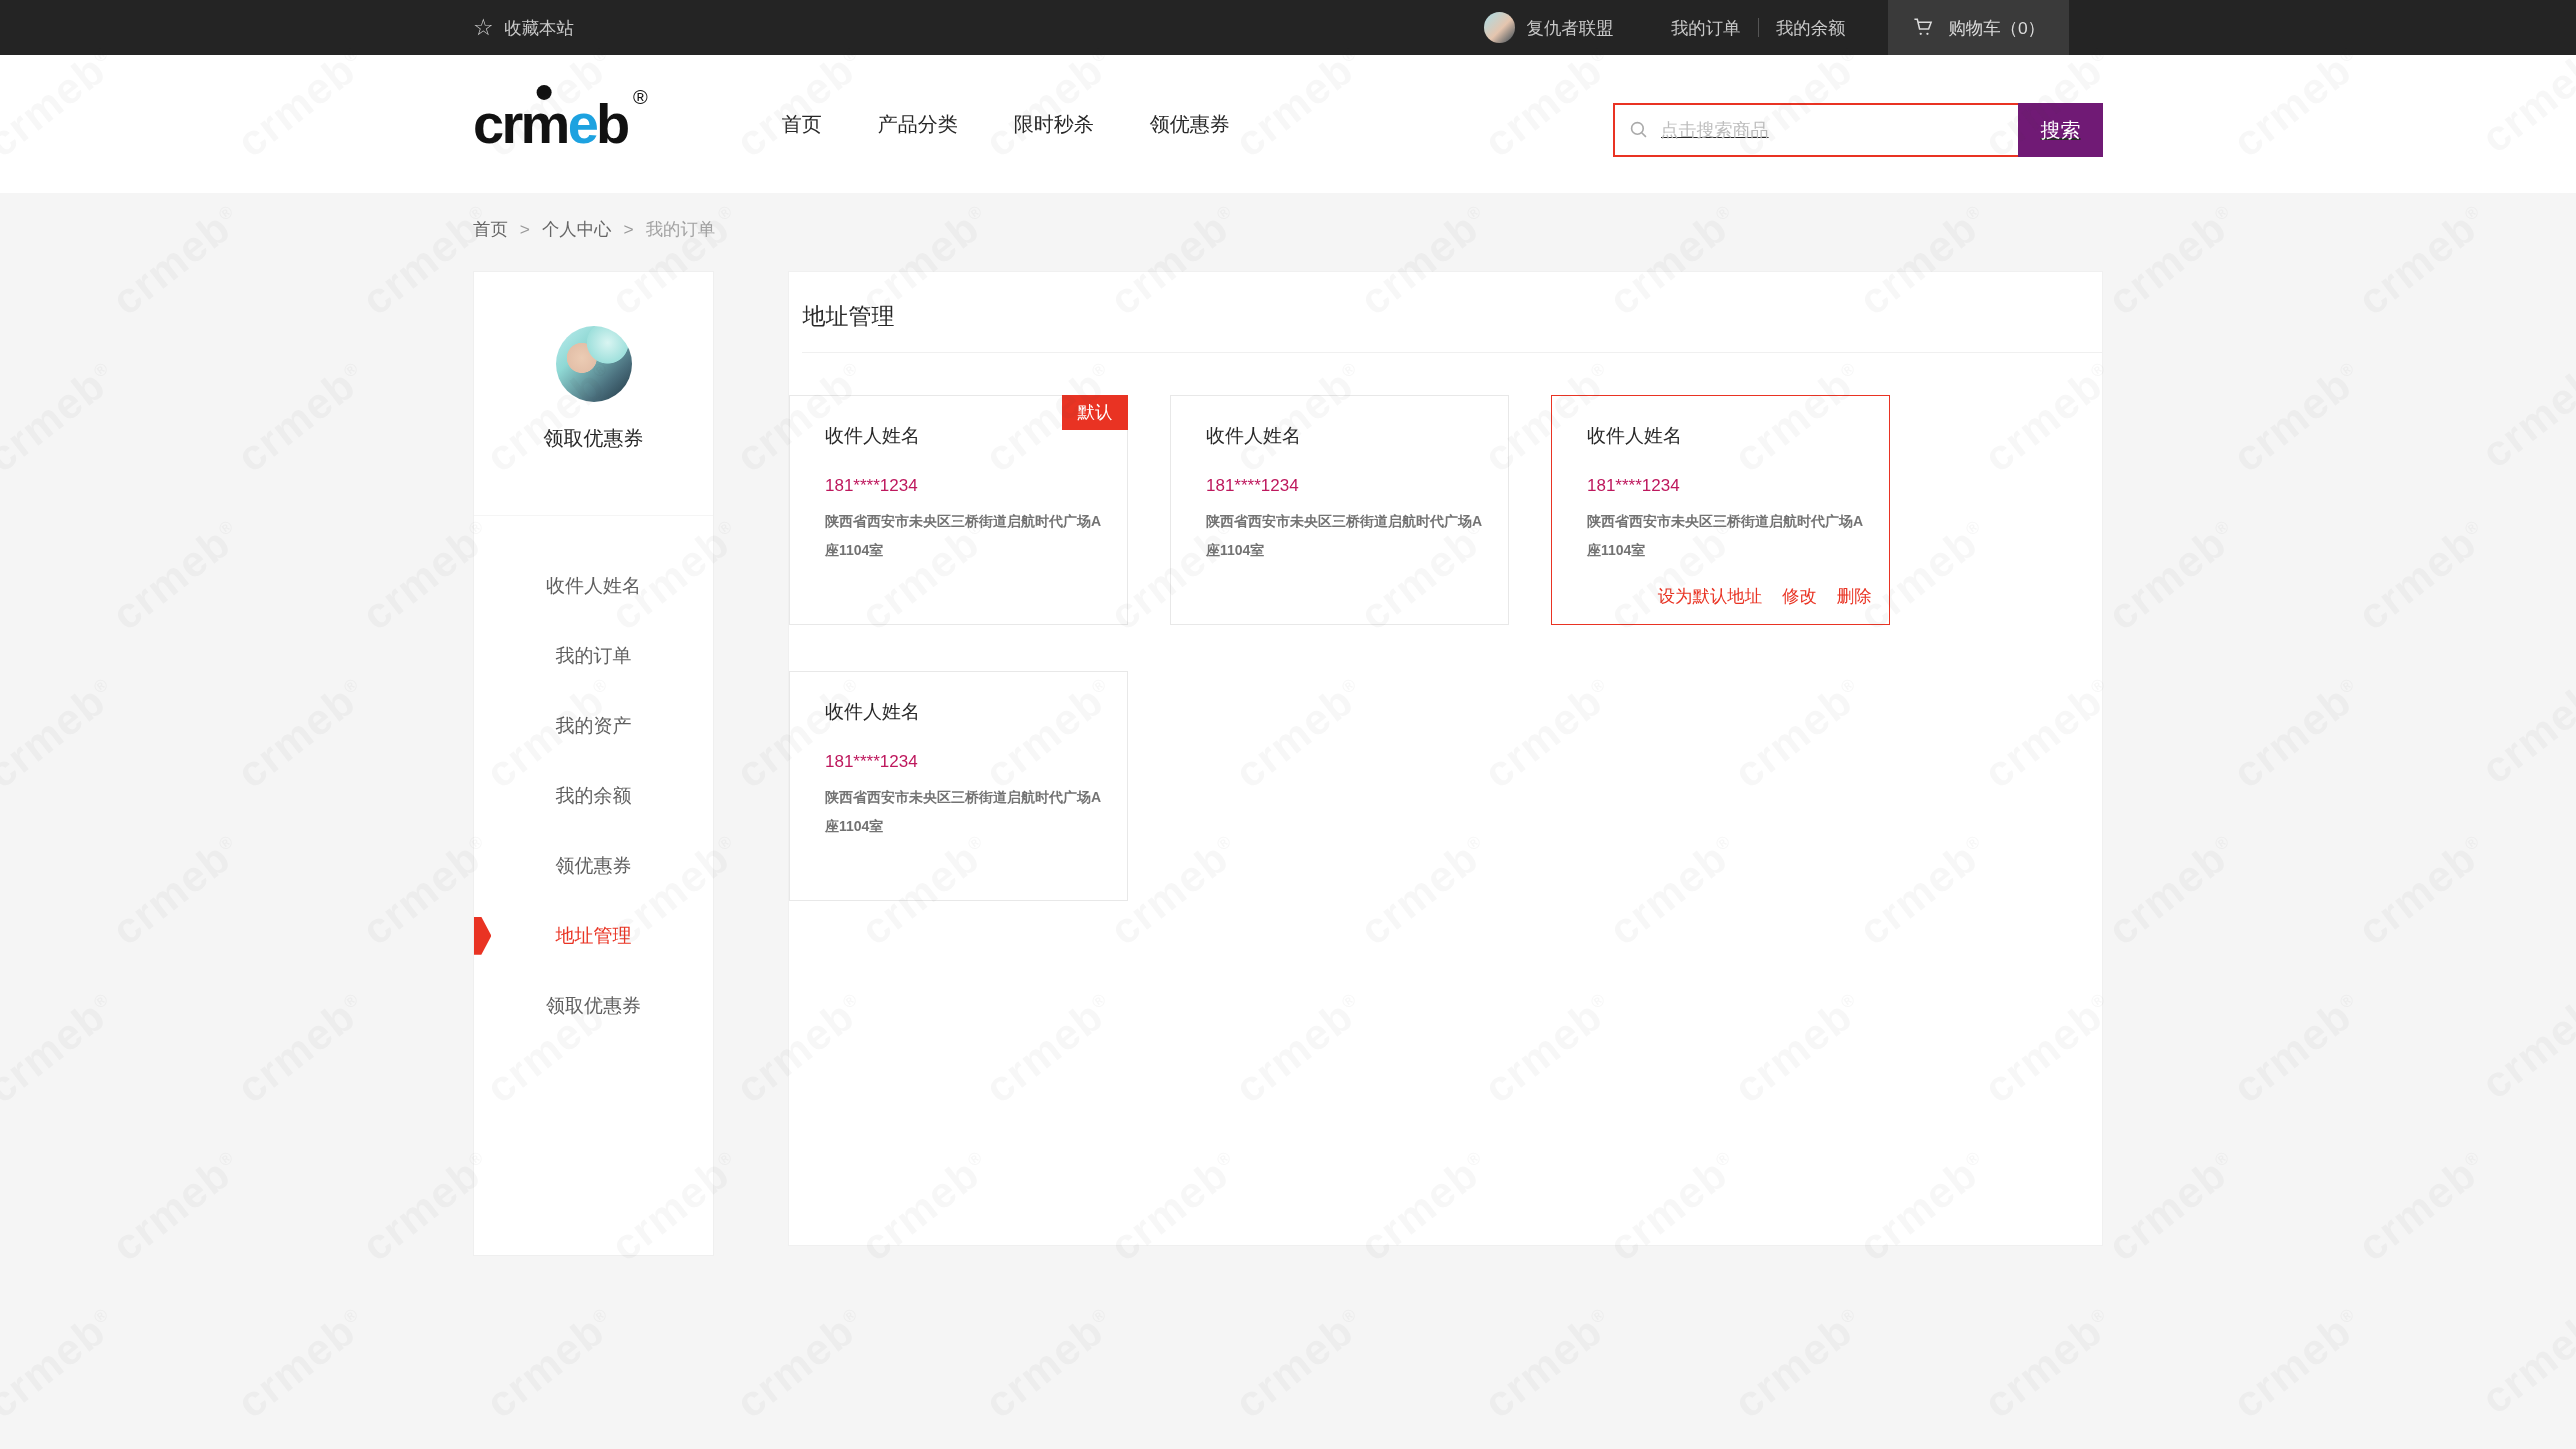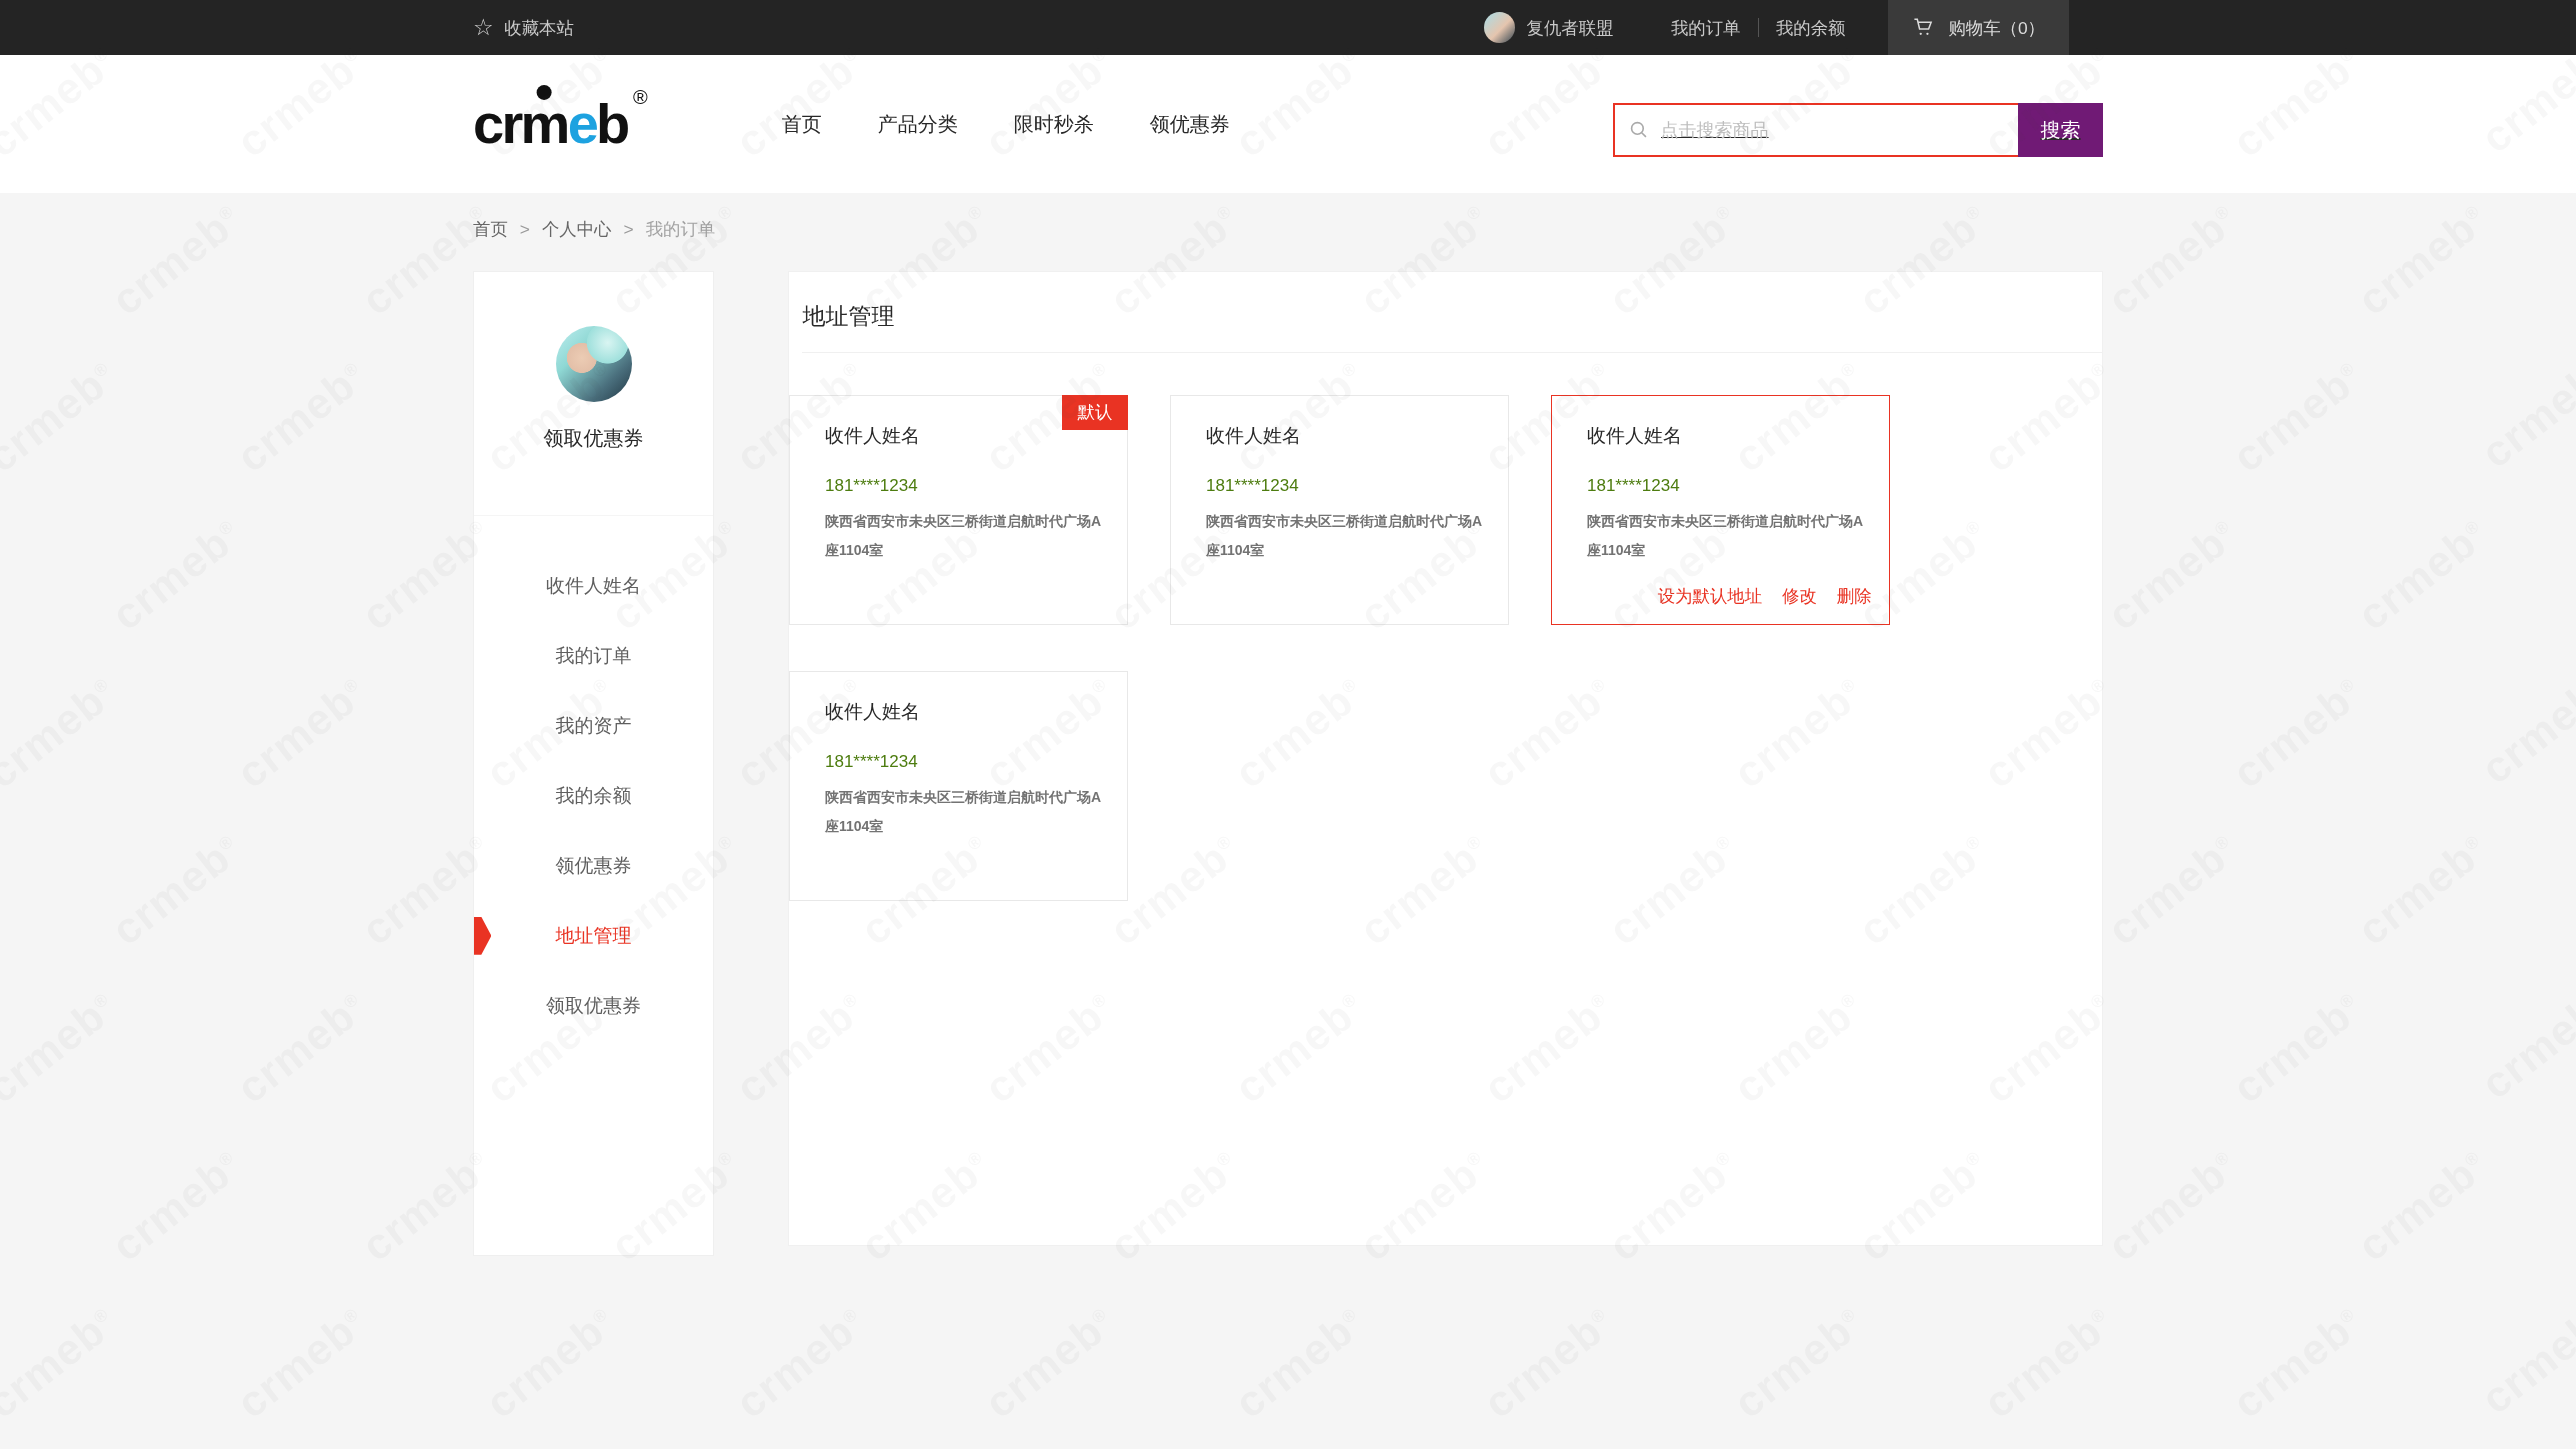--- a/index.html
+++ b/index.html
@@ -85,21 +85,21 @@
   .main-panel { width:1315px; margin-left:74px; background:#fff; border:0.7px solid #f0f0f0; min-height:975px; }
   .panel-title { font-size:23px; color:#282828; padding:29.5px 0 20px 13.4px; }
   .panel-divider { height:1.3px; background:#f0f0f0; margin-left:13.4px; }
 
   .cards { margin-top:42px; display:grid; grid-template-columns:repeat(3,339px);
     column-gap:42px; row-gap:46px; }
   .addr-card { position:relative; width:339px; height:230px; border:1.3px solid #e8e8e8;
     background:#fff; padding:27px 27px 0 35px; }
   .addr-card.highlight { border-color:#e93323; }
   .addr-name { font-size:19px; color:#282828; }
-  .addr-phone { font-size:17px; color:#4d7c0f; margin-top:27px; }
+  .addr-phone { font-size:17px; color:#be185d; margin-top:27px; }
   .addr-text { font-size:14px; color:#737373; margin-top:10.7px; line-height:29.5px; width:282px;font-weight:bold; }
   .default-badge { position:absolute; top:-1.3px; right:-1.3px; background:#e93323; color:#fff;
     font-size:17.4px; padding:5.4px 16px; }
   .card-actions { position:absolute; right:17.4px; bottom:16px; font-size:17.4px; color:#e93323;
     display:flex; gap:20px; }
   .card-actions span { cursor:pointer; }
 
   .add-card { width:339px; height:230px; border:1.3px solid #e8e8e8; background:#fff;
     display:flex; flex-direction:column; align-items:center; justify-content:center; cursor:pointer; }
   .plus { position:relative; width:56px; height:56px; }

